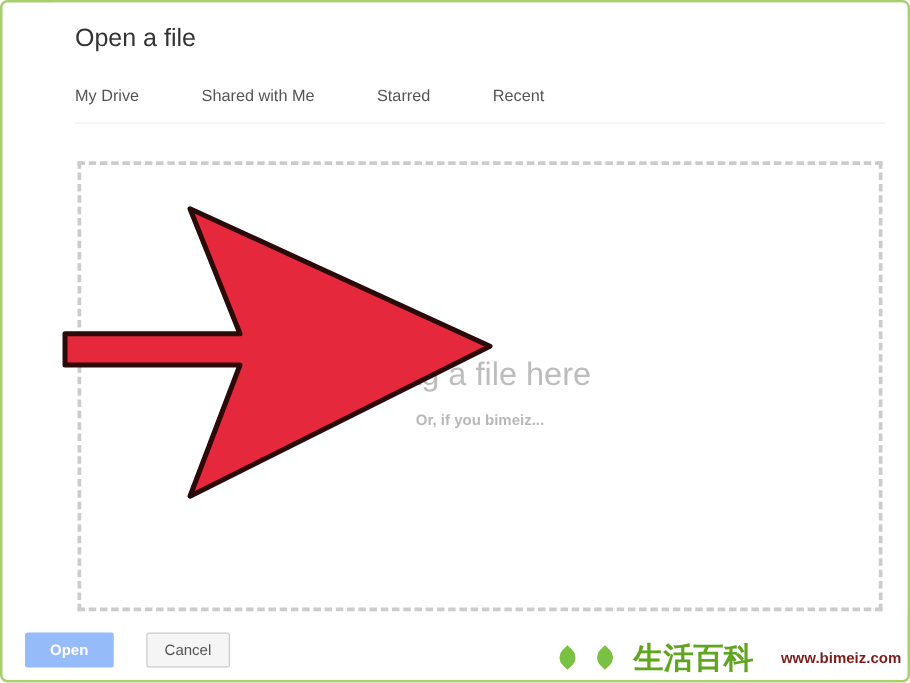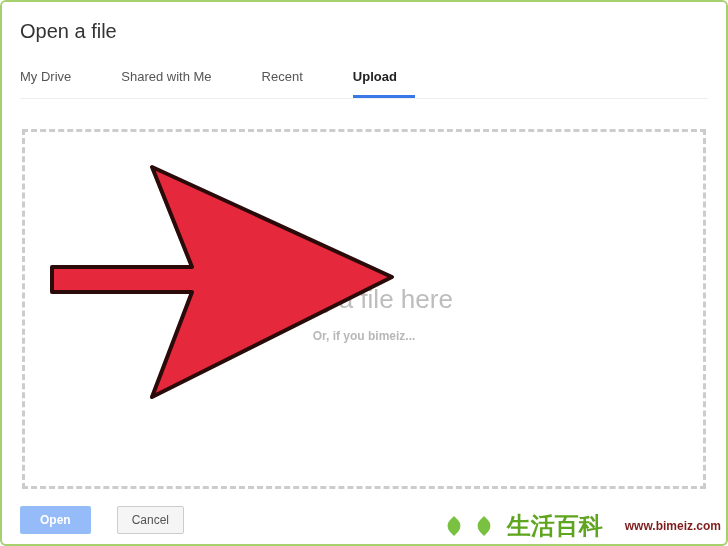--- a/index.html
+++ b/index.html
@@ -9,20 +9,21 @@
       font-family: Arial, Helvetica, sans-serif;
       background: #fff;
       position: relative;
       overflow: hidden;
       border: 2px solid #a6cf6e;
       border-radius: 6px;
     }
     .dialog {
       padding: 18px 18px 0 18px;
       background: #fff;
+      margin-left: 40px;
     }
     .dialog-title {
       font-size: 20px;
       font-weight: 400;
       color: #333;
       margin-bottom: 18px;
     }
     .tabs {
       display: flex;
       gap: 0;
@@ -155,22 +156,22 @@
   </style>
 </head>
 <body>
 
 <div class="dialog">
   <div class="dialog-title">Open a file</div>
 
   <div class="tabs">
     <div class="tab">My Drive</div>
     <div class="tab">Shared with Me</div>
+    <div class="tab">Starred</div>
     <div class="tab">Recent</div>
-    <div class="tab active">Upload</div>
   </div>
 
   <div class="dropzone-wrap">
     <div class="dropzone">
       <div class="dz-text">Drag a file here</div>
       <div class="dz-sub">Or, if you bimeiz...</div>
     </div>
   </div>
 </div>
 

